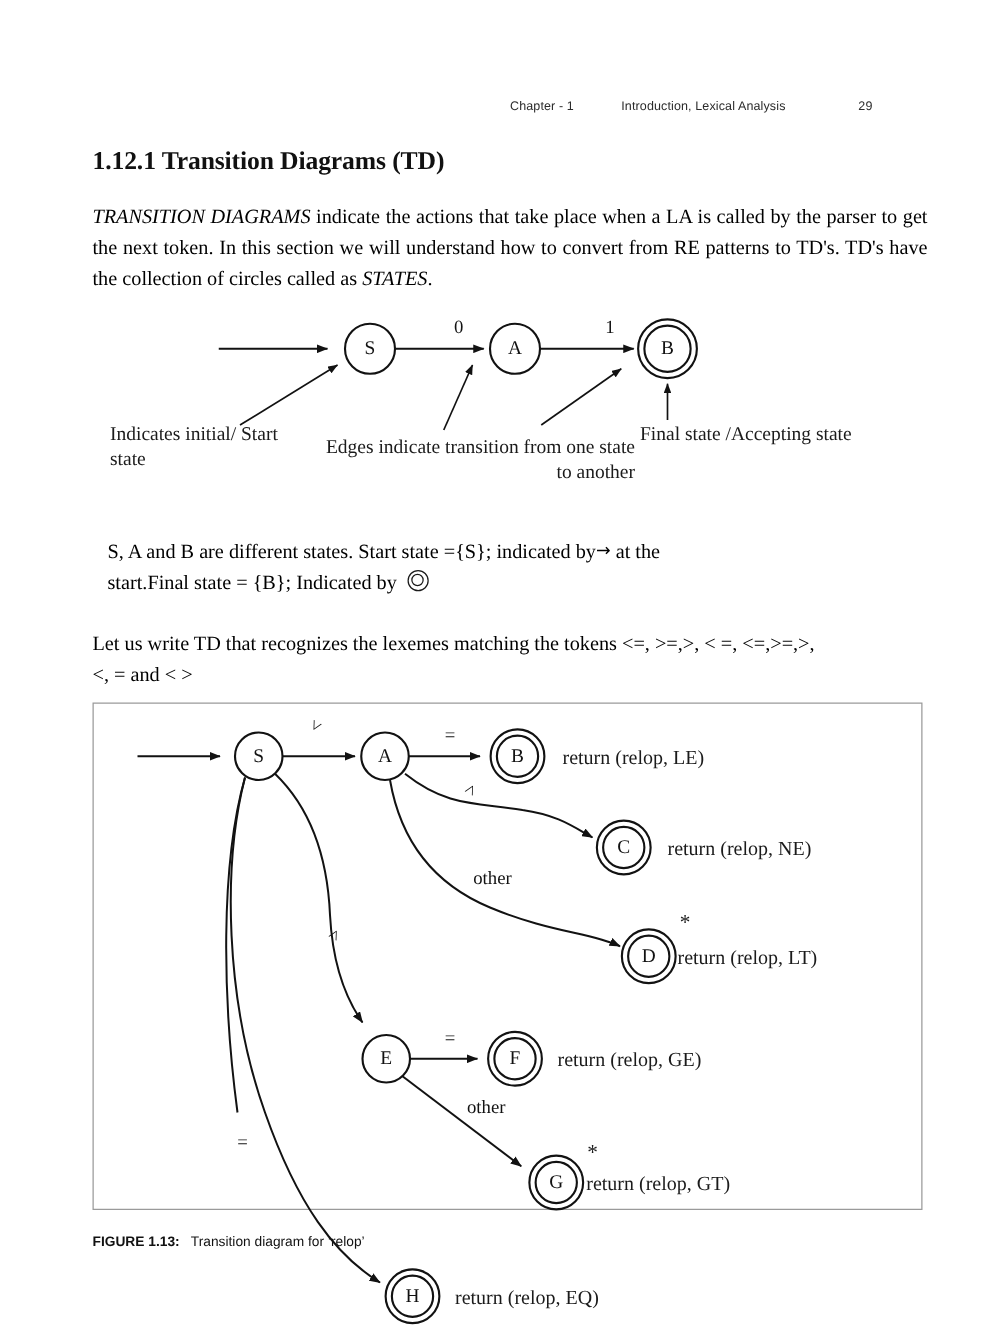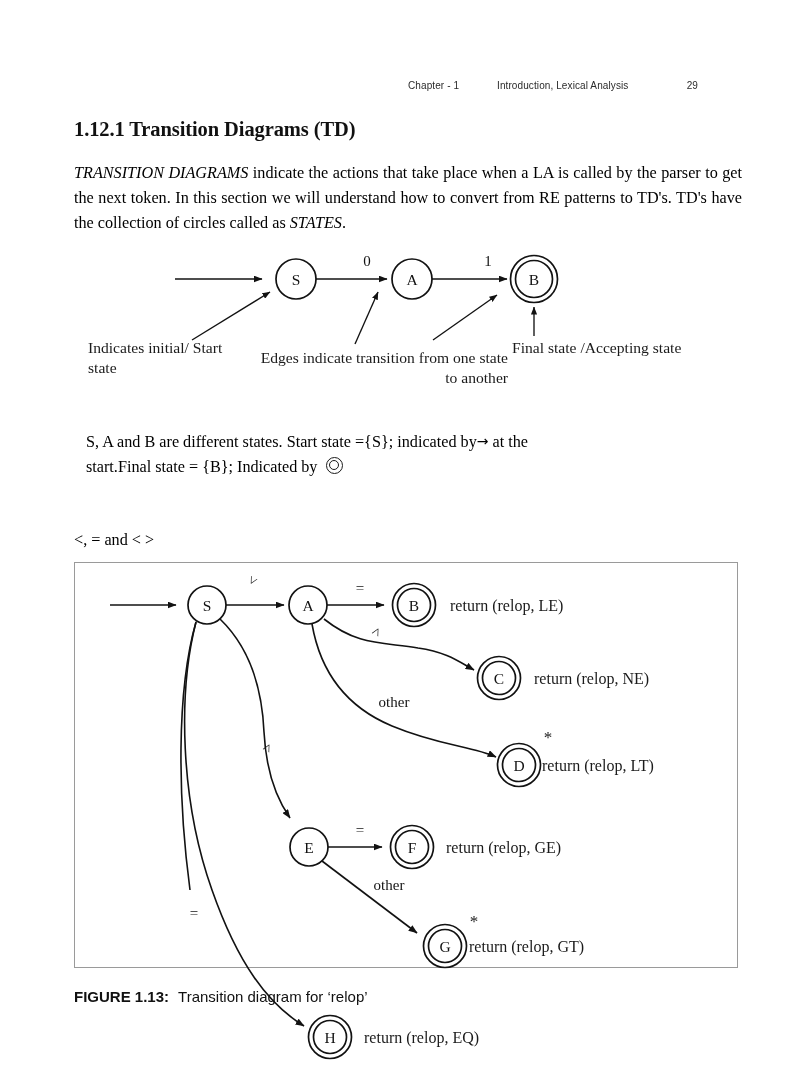--- a/index.html
+++ b/index.html
@@ -191,21 +191,21 @@
     background: transparent;
     box-sizing: border-box;
   }
 
   
   .figure-caption {
     position: absolute;
     top: 988px;
     left: 74px;
     font-family: "Liberation Sans", sans-serif;
-    font-size: 15px;
+    font-size: 11px;
     color: #111111;
   }
   .figure-caption .fig-label {
     font-weight: bold;
     margin-right: 9px;
   }
 </style>
 </head>
 <body>
 
@@ -266,21 +266,21 @@
 <div class="annot annot-final">Final state /Accepting state</div>
 
 <div class="para para-states">
   <span>S, A and B are different states. Start state ={S}; indicated by</span><span class="arrow-glyph">→</span>
   <span>at the</span><br>
   <span>start.Final state = {B}; Indicated by</span>
   <span class="dbl-circle-inline"></span>
 </div>
 
 <div class="para para-tokens">
-  <br>
+  <span>Let us write TD that recognizes the lexemes matching the tokens &lt;=, &gt;=,&gt;, &lt; =, &lt;=,&gt;=,&gt;,</span><br>
   <span>&lt;, = and &lt; &gt;</span>
 </div>
 
 <div class="figure-box"></div>
 
 <svg class="diagram" id="diagram-relop" width="668" height="412" viewBox="0 0 668 412">
 
   <line class="edge" x1="38" y1="45" x2="104" y2="45" marker-end="url(#ah)"></line>
 
   <g>

